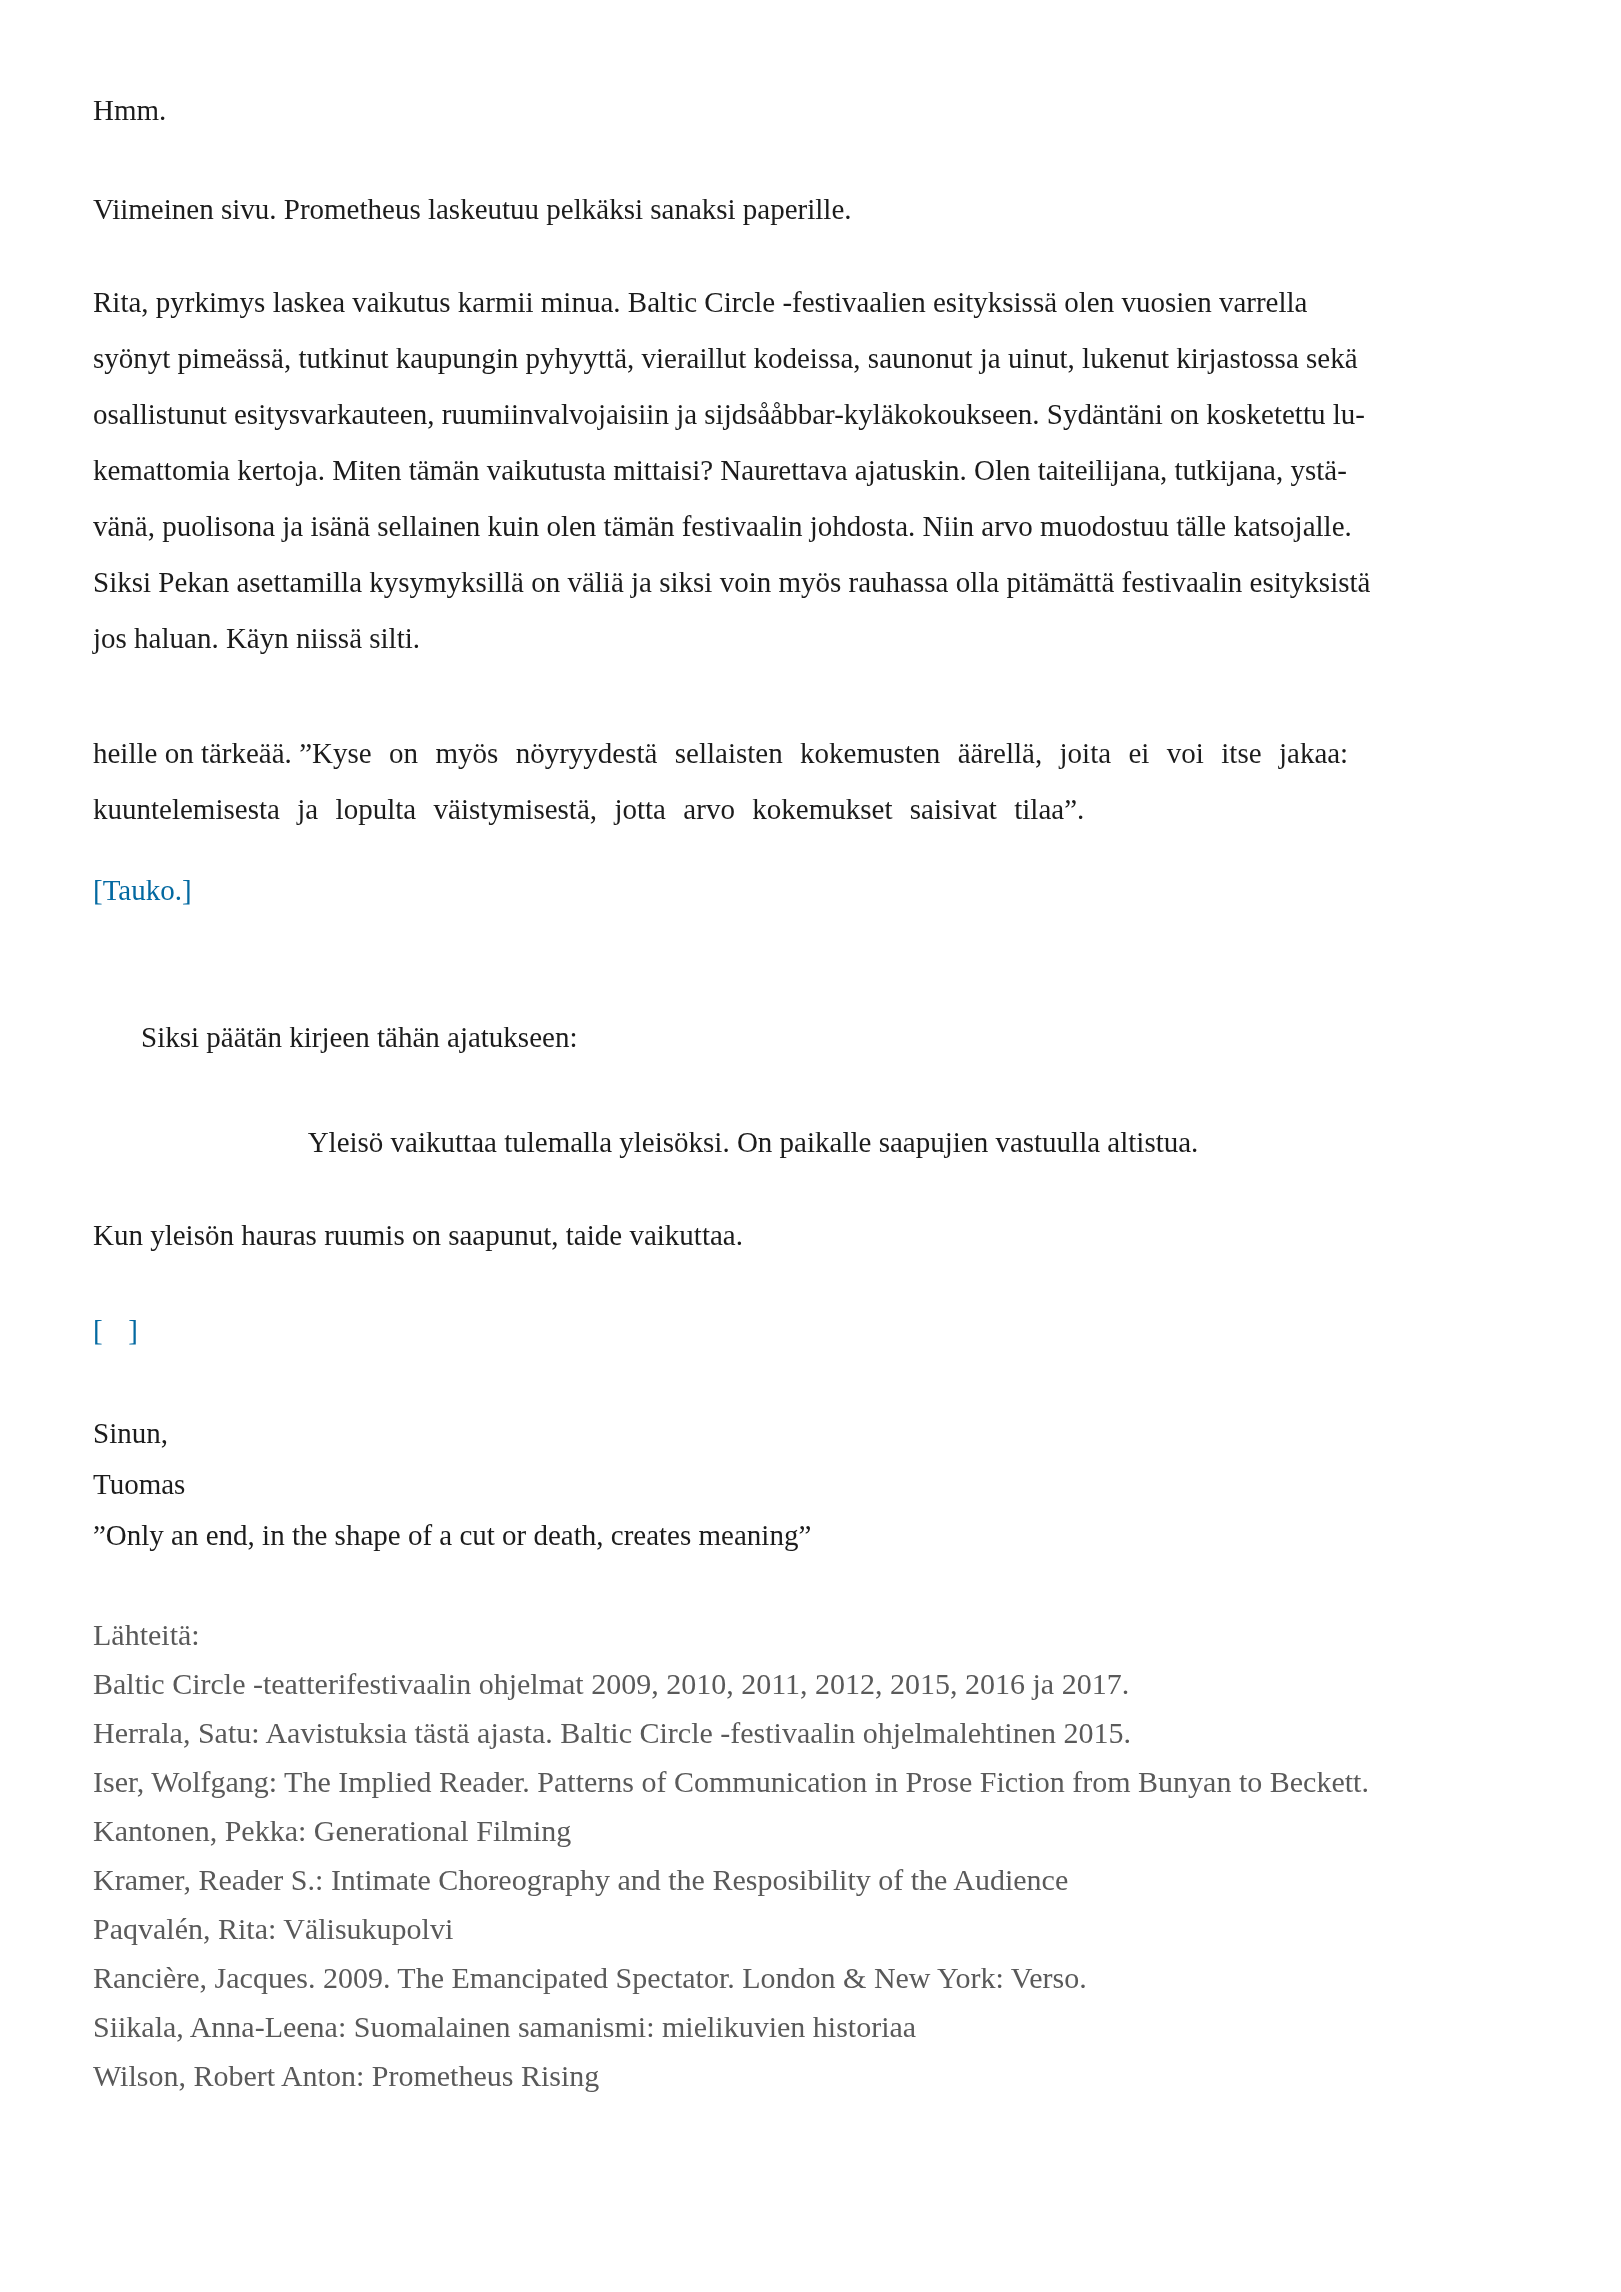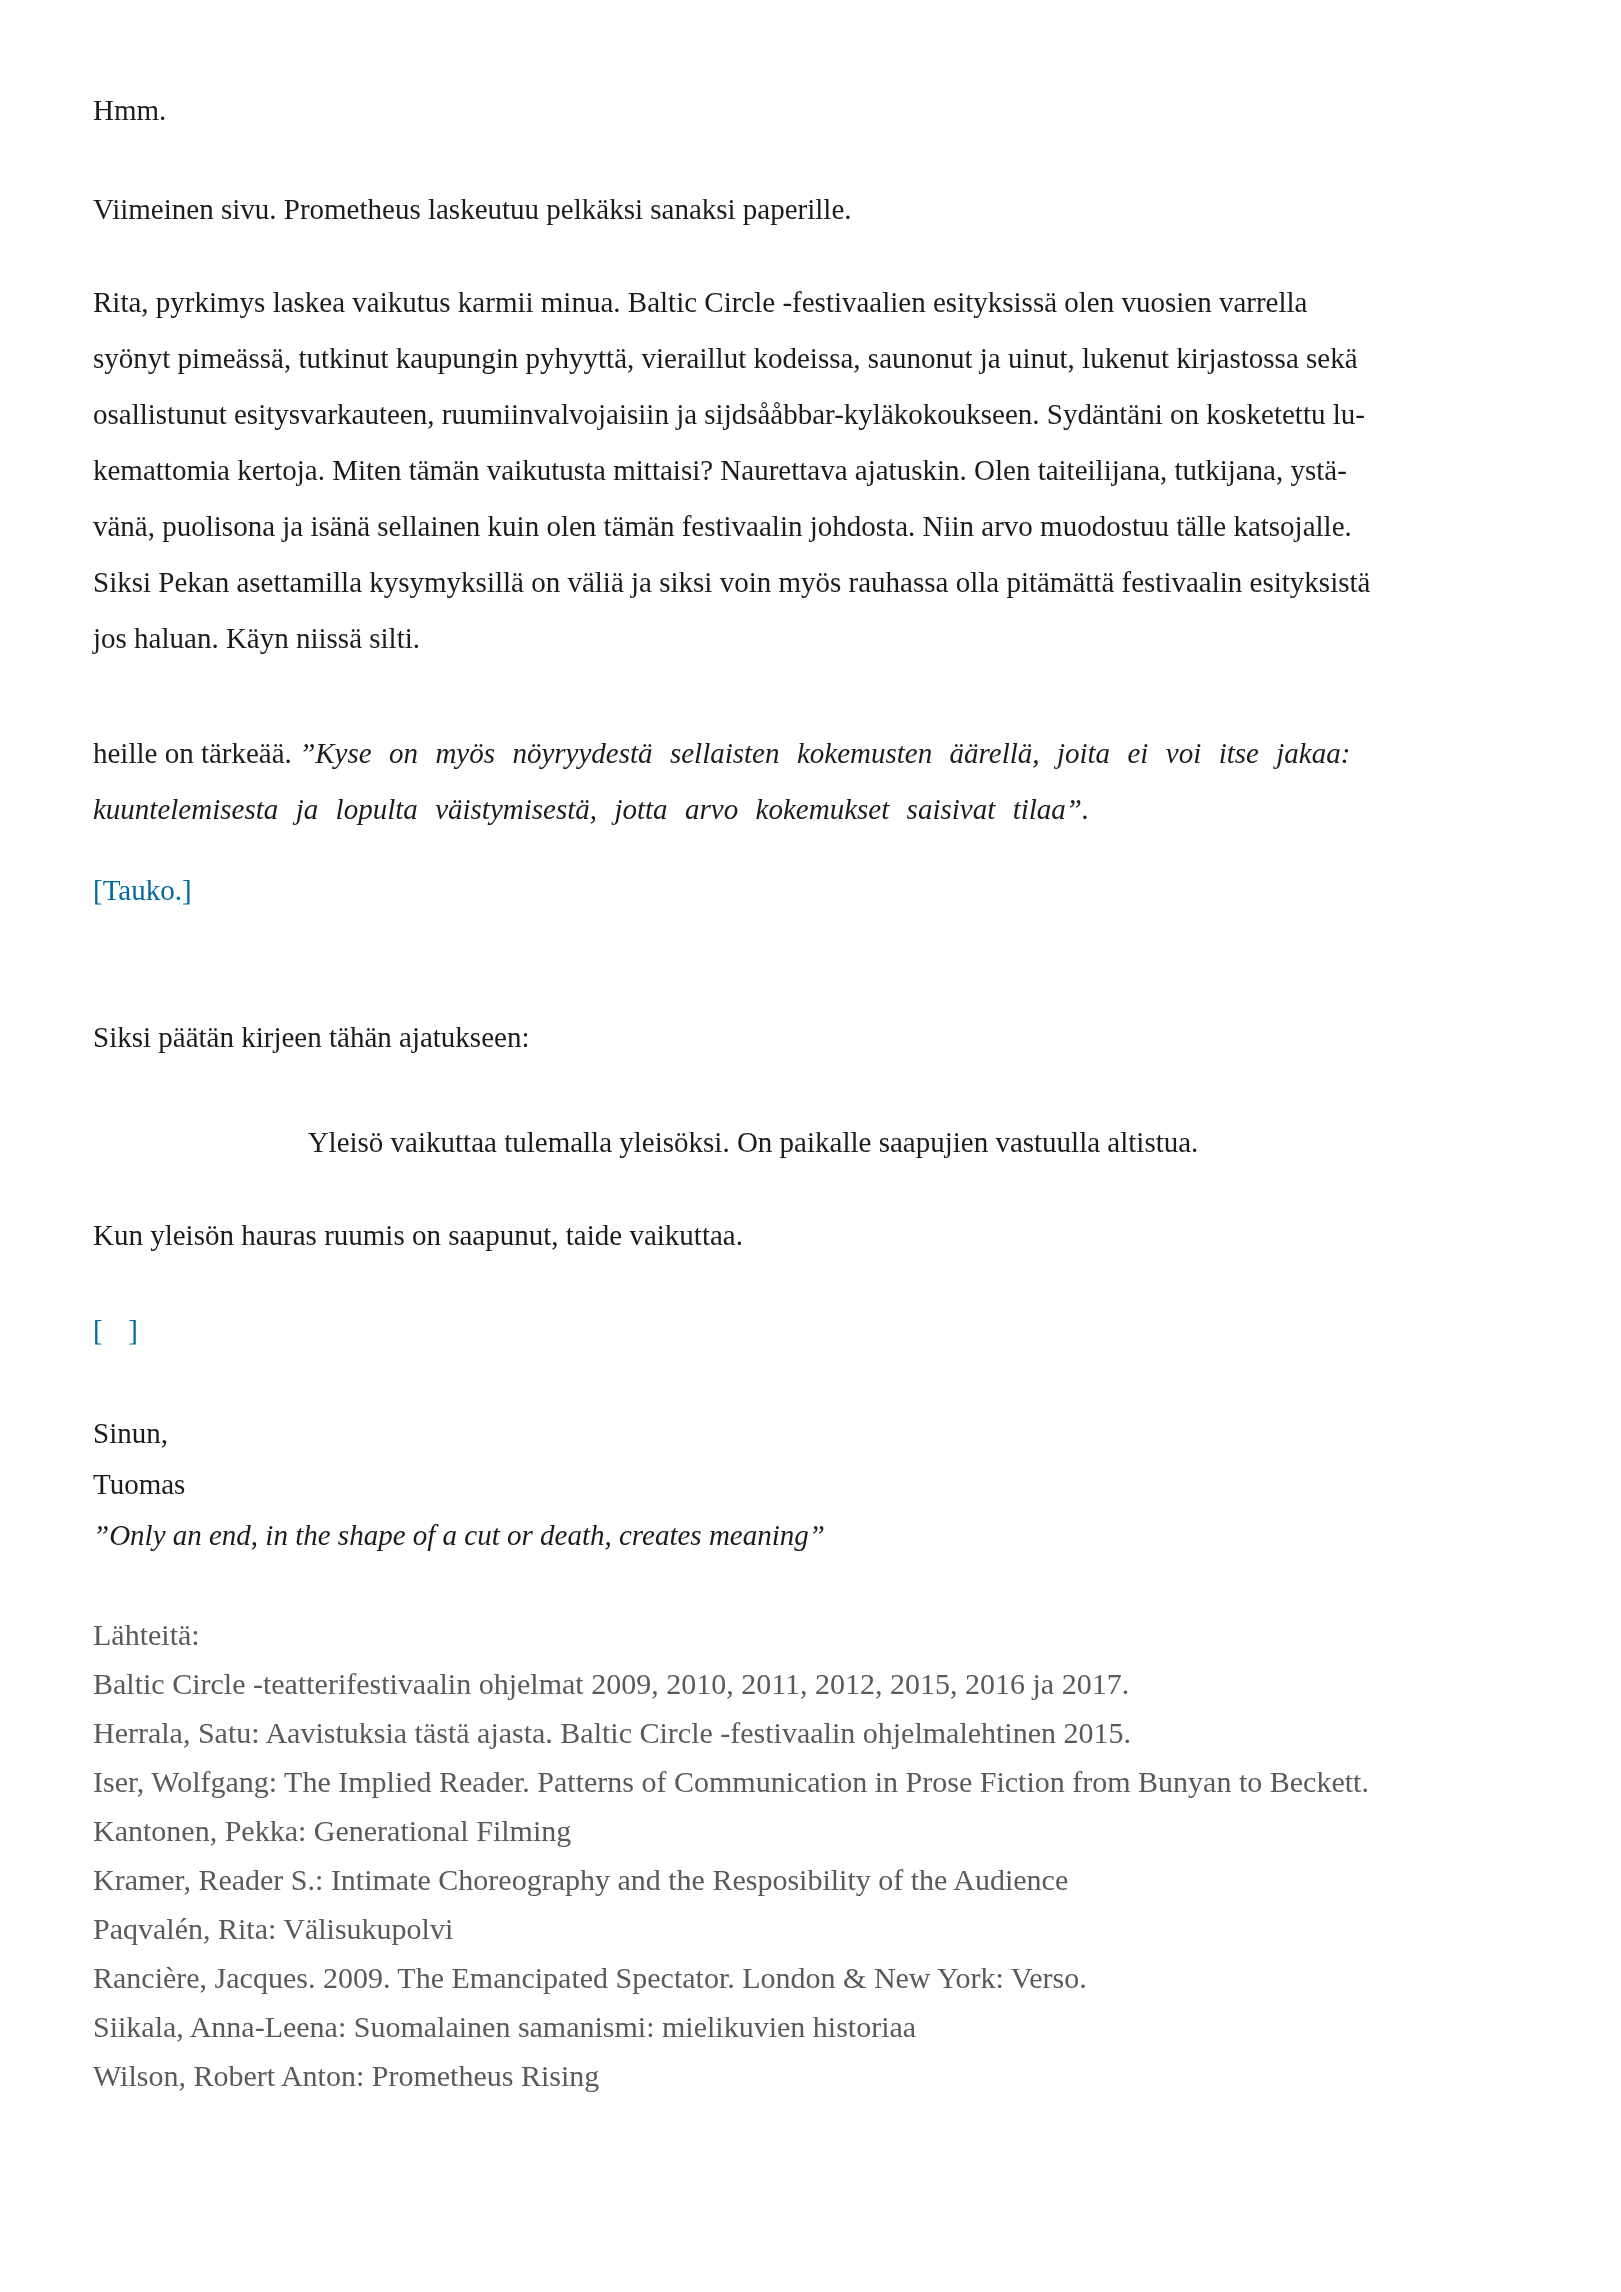--- a/index.html
+++ b/index.html
@@ -18,29 +18,29 @@
     color: #1c1c1c;
     font-size: 29px;
     overflow: hidden;
   }
   .line {
     line-height: 56px;
     white-space: nowrap;
   }
   .para .line { line-height: 56px; }
   .red { color: #0369a1; }
-  .italic { font-style: italic; }
+  .italic { }
   .stretch { word-spacing: 0.35em; }
   .sign-block .line { line-height: 51px; }
 
   #sec-viimeinen { margin-top: 43px; }
   #sec-para1     { margin-top: 37px; }
   #sec-para2     { margin-top: 59px; }
   #sec-tauko     { margin-top: 24.5px; }
-  #sec-siksi     { margin-top: 91px; }
+  #sec-siksi     { margin-top: 91px; margin-left: 48px; }
   #sec-yleiso    { margin-top: 49px; text-align: center; }
   #sec-kun       { margin-top: 37px; }
   #sec-brackets  { margin-top: 39px; }
   #sec-sign      { margin-top: 50px; }
   #sec-lahteita  { margin-top: 49px; }
 
   .bracket-gap {
     display: inline-block;
     width: 25.5px;
   }

